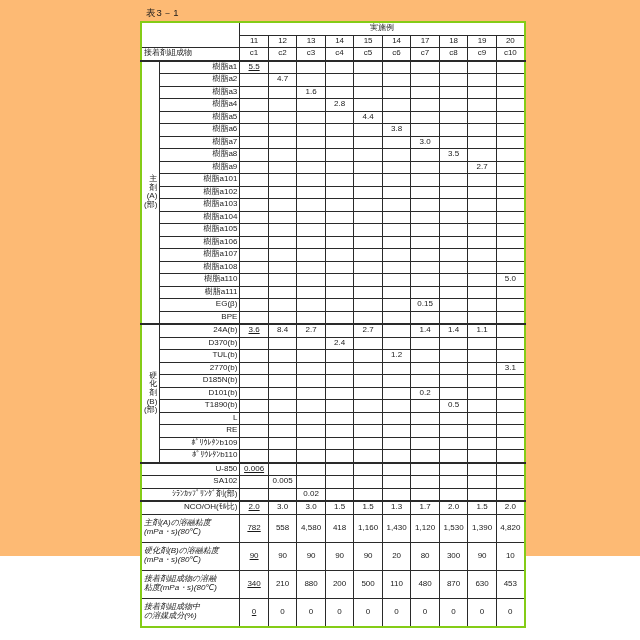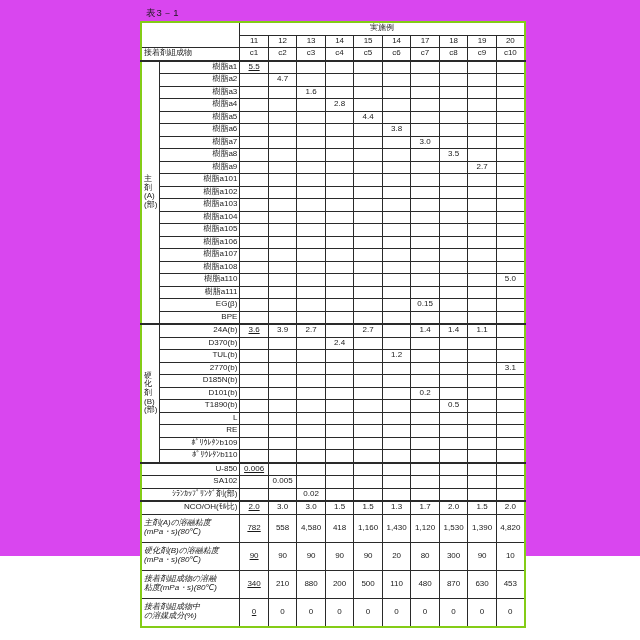--- a/index.html
+++ b/index.html
@@ -1,41 +1,41 @@
 <!DOCTYPE html>
 <html><head>
 <meta charset="utf-8">
 <style>
   html,body { margin:0; padding:0; }
   body {
     width:640px; height:640px; background:#ffffff; overflow:hidden;
     font-family:"Liberation Sans","DejaVu Sans",sans-serif; color:#1a1a1a;
   }
-  .page { position:relative; width:640px; height:556px; background:#d946ef; }
+  .page { position:relative; width:640px; height:556px; background:#fdba74; }
   .doc-title {
     position:absolute; left:146px; top:7px;
     font-size:9.5px; letter-spacing:1px;
   }
   table.comp {
     position:absolute; left:140px; top:21px;
     border-collapse:collapse; table-layout:fixed;
     border:2px solid #84cc16;
   }
   table.comp th, table.comp td {
     border:1px solid #2a2a2a;
     font-size:8px; font-weight:normal;
     padding:0 2px; height:11.5px; line-height:1.08;
     overflow:hidden; background:#fff;
   }
   th.grp { text-align:center; font-size:8.5px; }
   th.num, td.val { text-align:center; padding:0 1px; font-size:8px; }
   td.lbl { text-align:right; white-space:nowrap; }
   td.lbl2 { text-align:left; white-space:pre-line;font-style:italic; }
   td.seclbl {
-    text-align:left; white-space:pre-line; vertical-align:middle;
+    text-align:right; white-space:pre-line; vertical-align:middle;
     padding:0; font-size:8px;
   }
   tr.codes th, tr.codes td { border-bottom-width:2px; }
   tr.sec-top td { border-top-width:2px; }
   tr.tall td { height:27px; }
   td.c0 { border-left-width:2px;text-decoration:underline; }
 </style>
 </head>
 <body>
 
@@ -362,21 +362,21 @@
           <td class="val"></td>
           <td class="val"></td>
           <td class="val"></td>
         </tr>
         <tr class="sec-top">
           <td class="seclbl" rowspan="11">硬化剤
 (B)
 (部)</td>
           <td class="lbl">24A(b)</td>
           <td class="val c0">3.6</td>
-          <td class="val">3.9</td>
+          <td class="val">8.4</td>
           <td class="val">2.7</td>
           <td class="val"></td>
           <td class="val">2.7</td>
           <td class="val"></td>
           <td class="val">1.4</td>
           <td class="val">1.4</td>
           <td class="val">1.1</td>
           <td class="val"></td>
         </tr>
         <tr>

